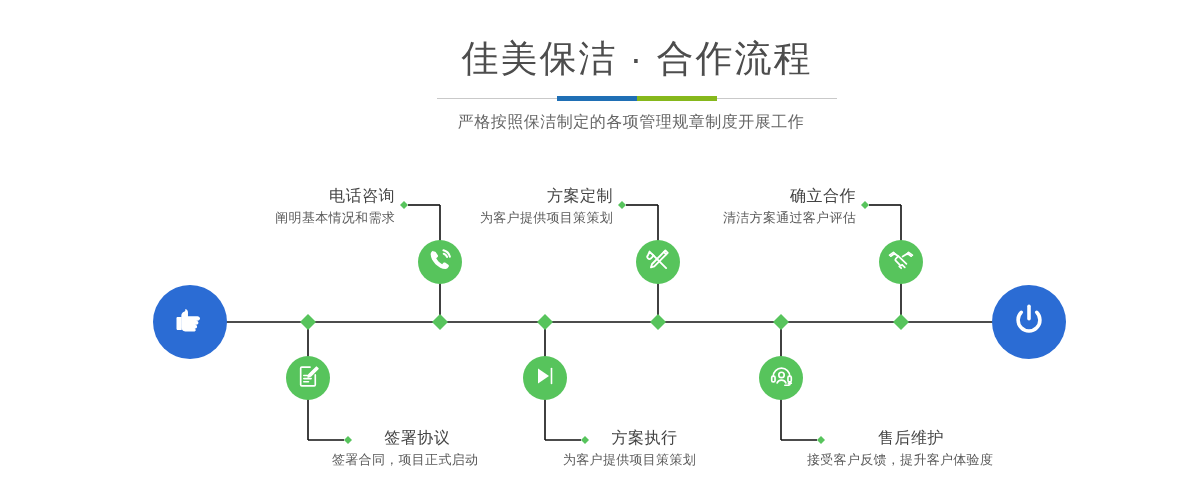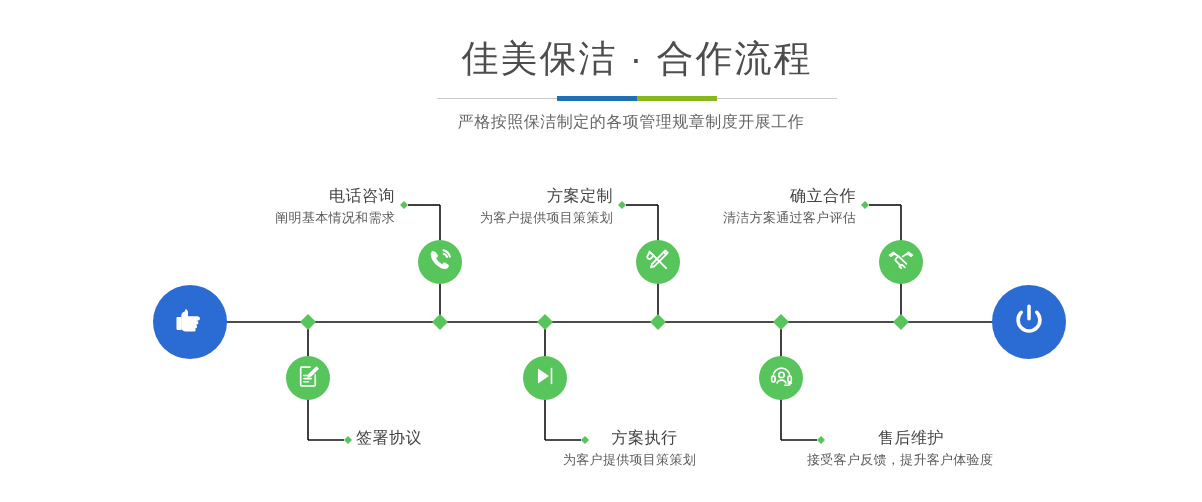--- a/index.html
+++ b/index.html
@@ -267,20 +267,21 @@
     <div class="label-desc">清洁方案通过客户评估</div>
   </div>
 
   <div class="label-block upper" style="left:400px; top:186px; width:213px;">
     <div class="label-title">方案定制</div>
     <div class="label-desc">为客户提供项目策策划</div>
   </div>
 
   <div class="label-block lower" style="left:356px; top:428px;">
     <div class="label-title">签署协议</div>
+    <div class="label-desc" style="margin-left:-24px;">签署合同，项目正式启动</div>
   </div>
 
   <div class="label-block lower" style="left:593px; top:428px;">
     <div class="label-title">方案执行</div>
     <div class="label-desc" style="margin-left:-30px;">为客户提供项目策策划</div>
   </div>
 
   <div class="label-block lower" style="left:829px; top:428px;">
     <div class="label-title">售后维护</div>
     <div class="label-desc" style="margin-left:-22px;">接受客户反馈，提升客户体验度</div>

